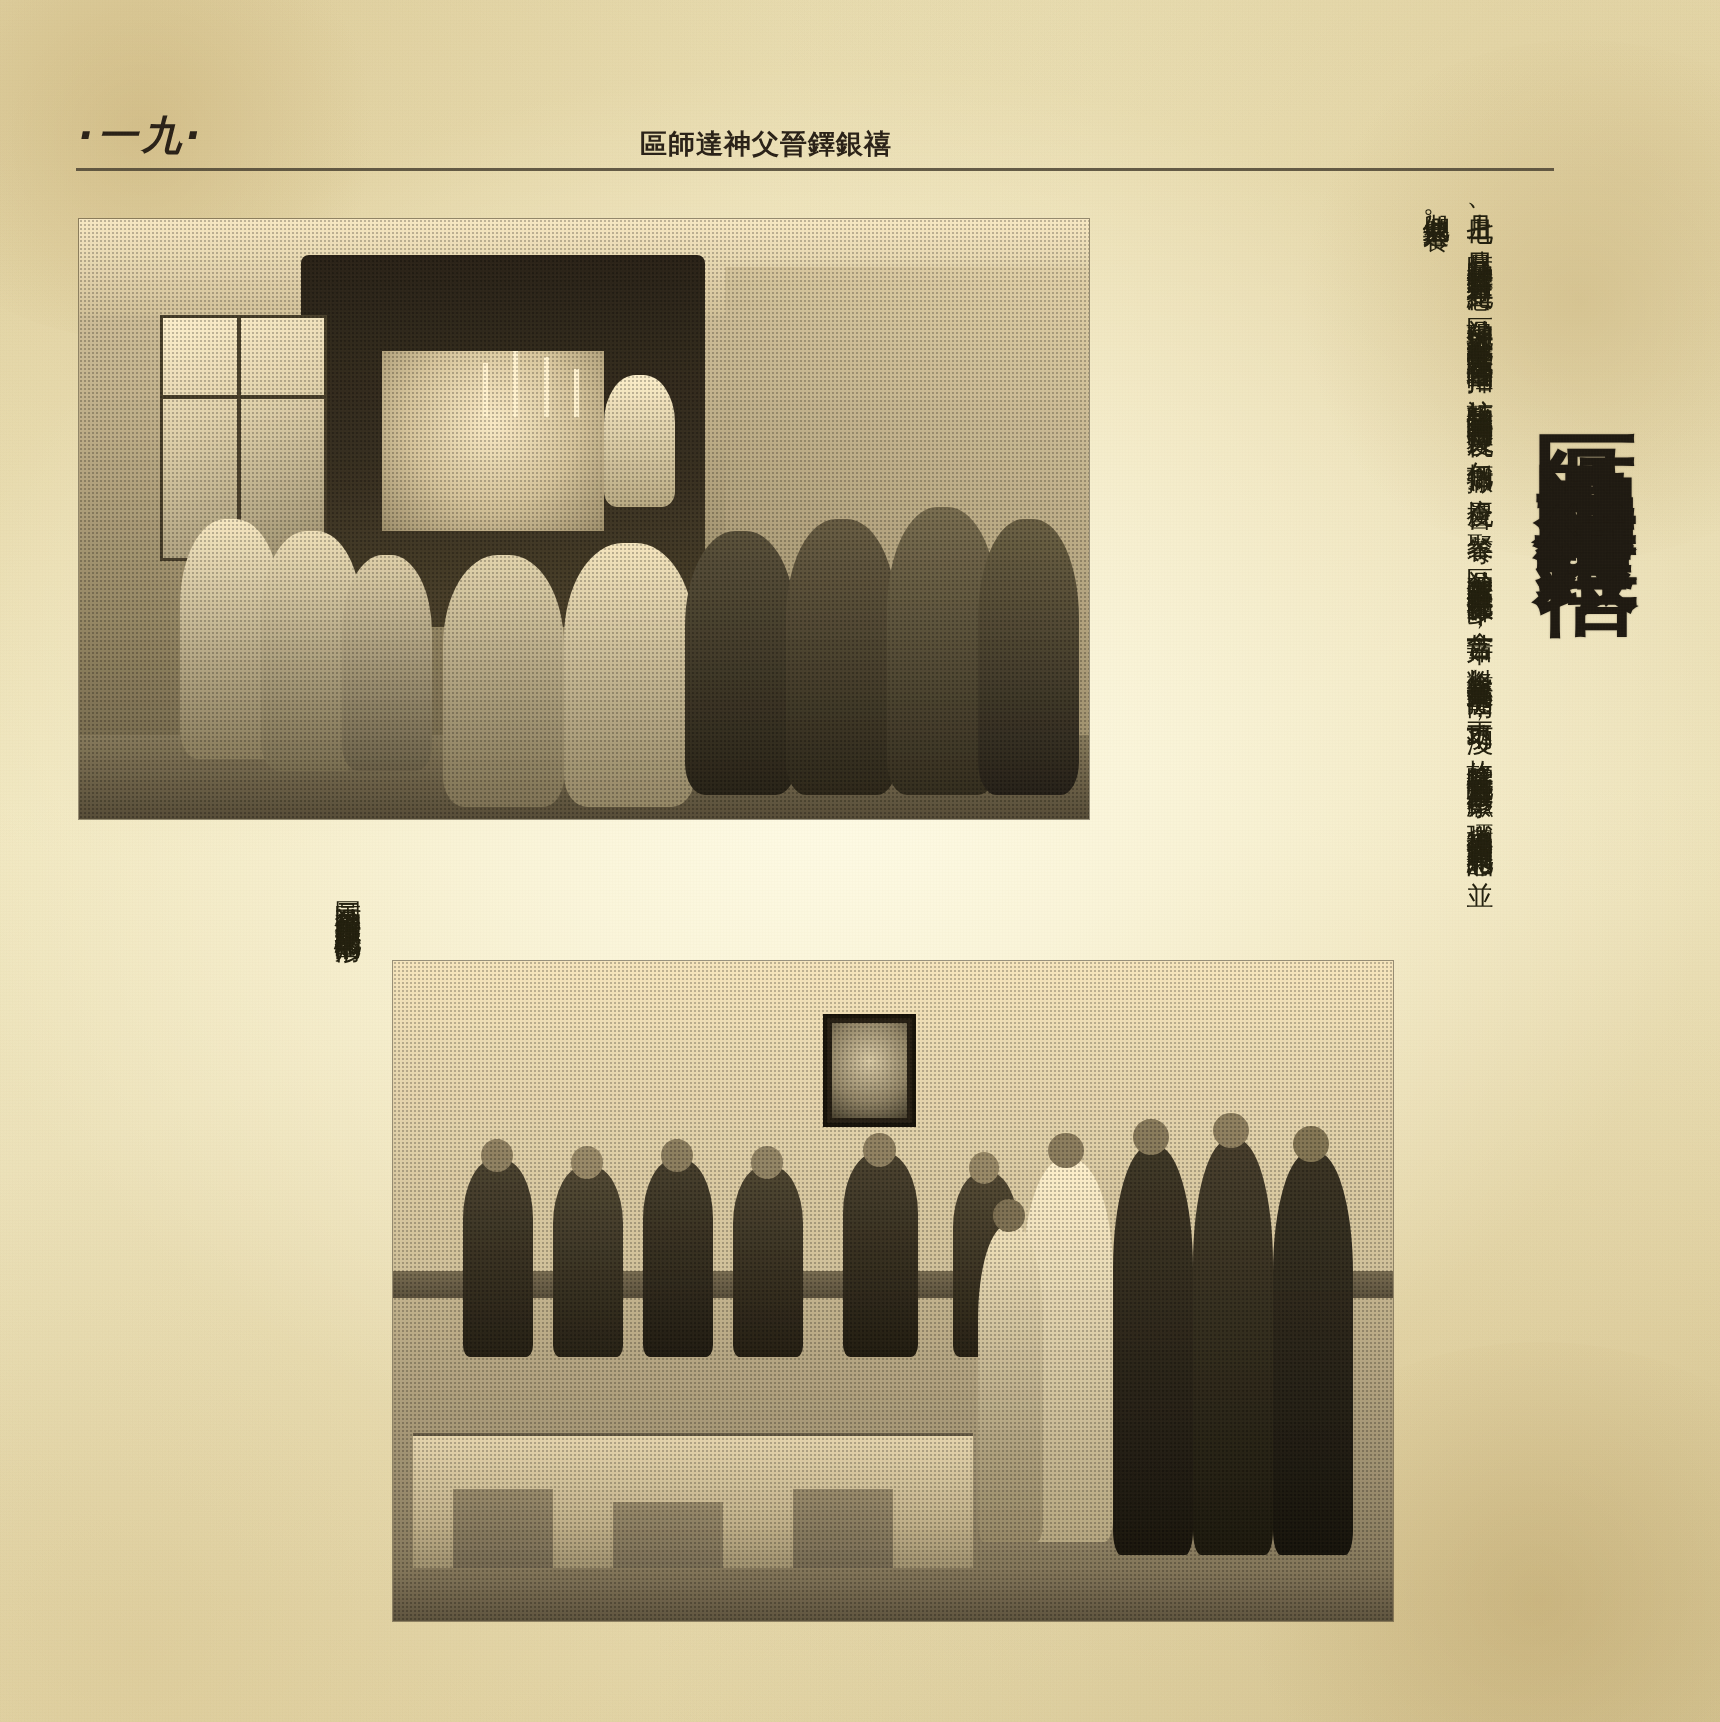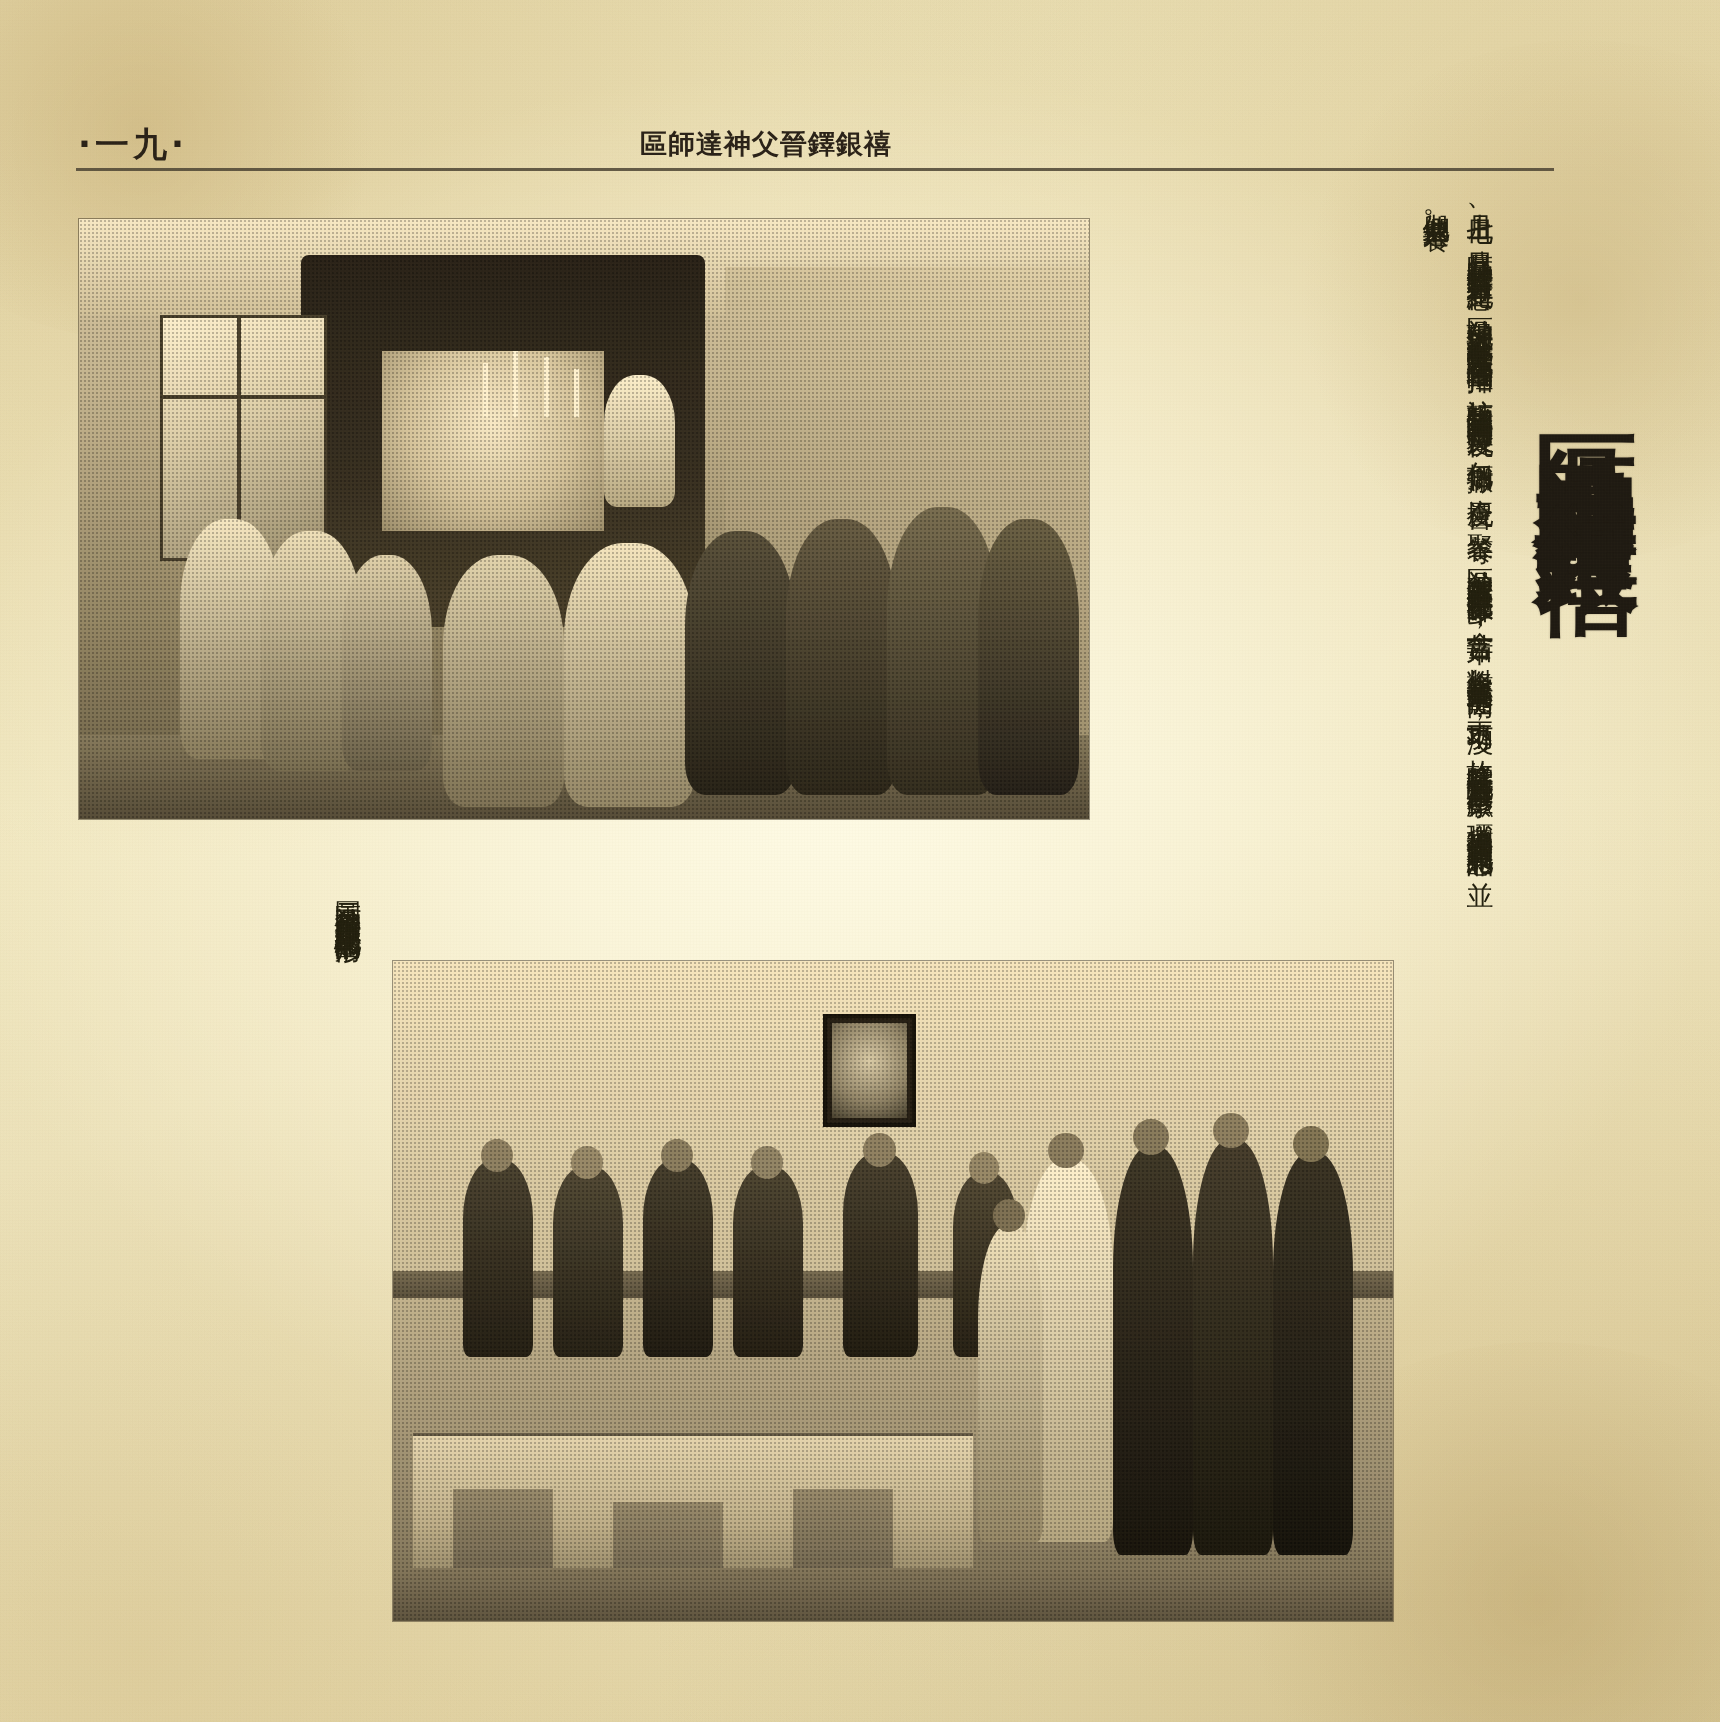--- a/index.html
+++ b/index.html
@@ -46,26 +46,27 @@
     background: radial-gradient(circle, rgba(188,160,100,0.35) 0%, rgba(188,160,100,0) 70%); }
   .stain2 { right: -160px; top: 40px; width: 600px; height: 520px;
     background: radial-gradient(circle, rgba(182,155,95,0.30) 0%, rgba(182,155,95,0) 70%); }
   .stain3 { right: -140px; bottom: -140px; width: 640px; height: 520px;
     background: radial-gradient(circle, rgba(178,150,92,0.32) 0%, rgba(178,150,92,0) 70%); }
 
   
   .page-num {
     position: absolute;
     left: 78px;
-    top: 122px;
-    font-family: "DejaVu Sans", sans-serif;
-    font-size: 34px;
+    top: 108px;
+    font-family: "DejaVu Sans", sans-serif;
+    font-size: 40px;
     font-weight: bold;
     color: #2a2218;
     letter-spacing: 4px;
+    font-style: italic;
   }
   .running-head {
     position: absolute;
     left: 640px;
     top: 126px;
     font-family: "DejaVu Sans", sans-serif;
     font-size: 27px;
     font-weight: bold;
     color: #2a2218;
     letter-spacing: 1px;

